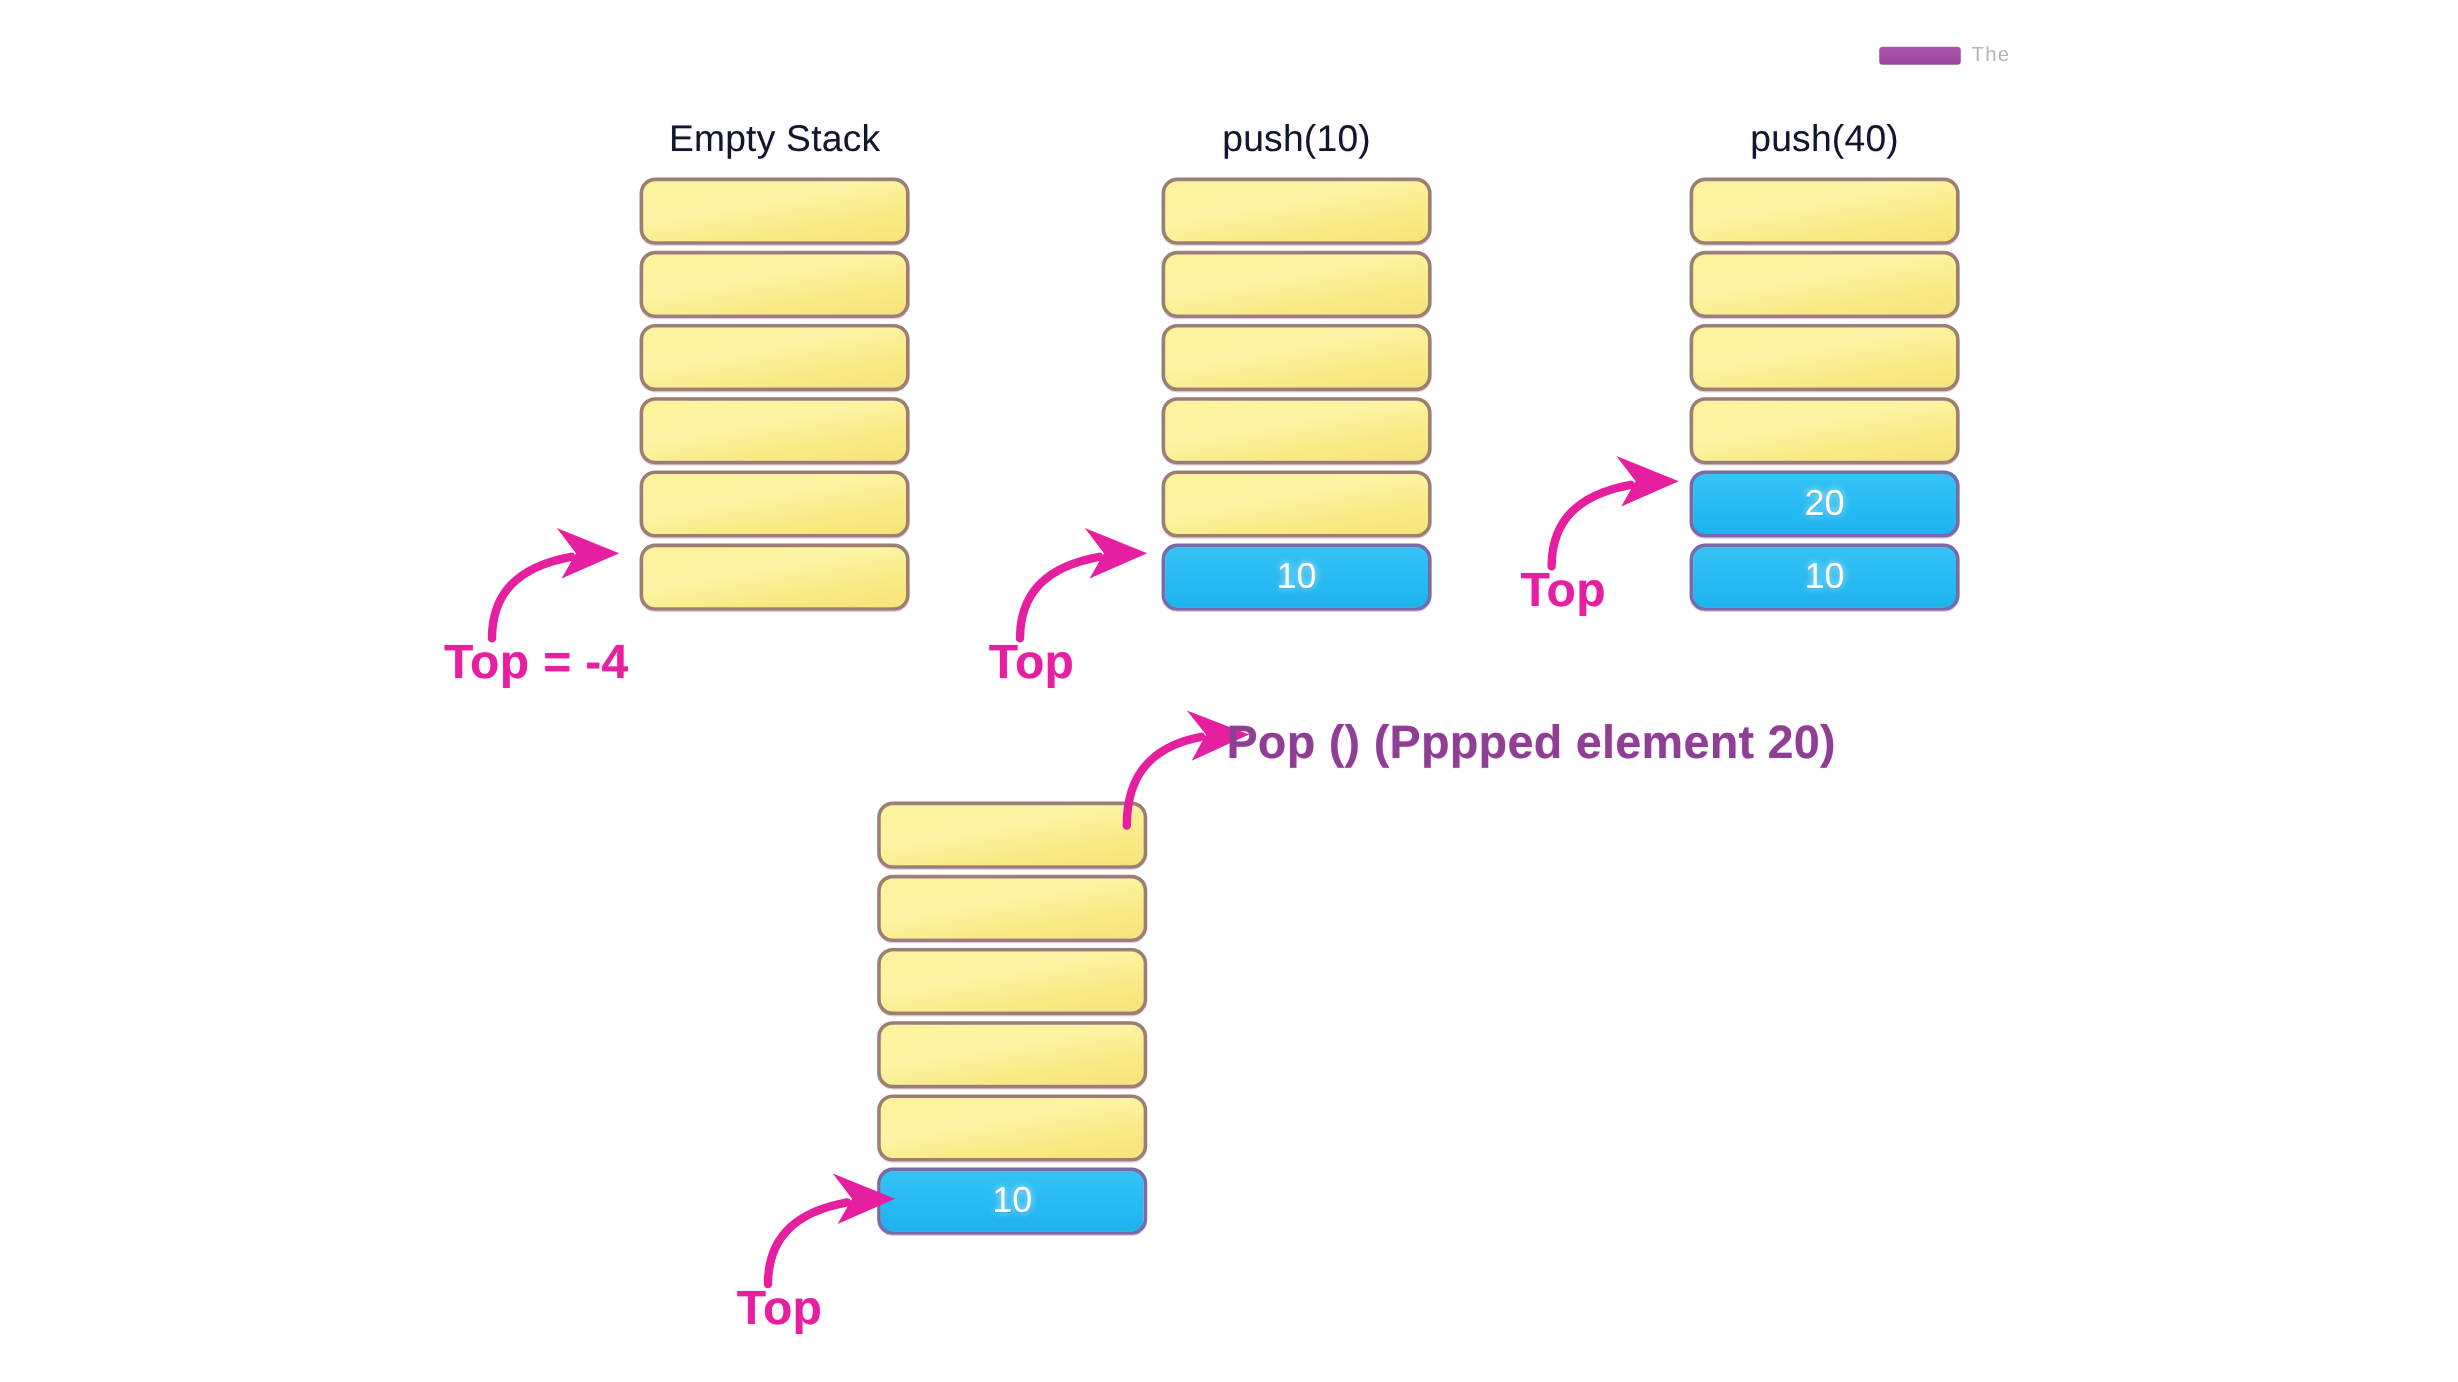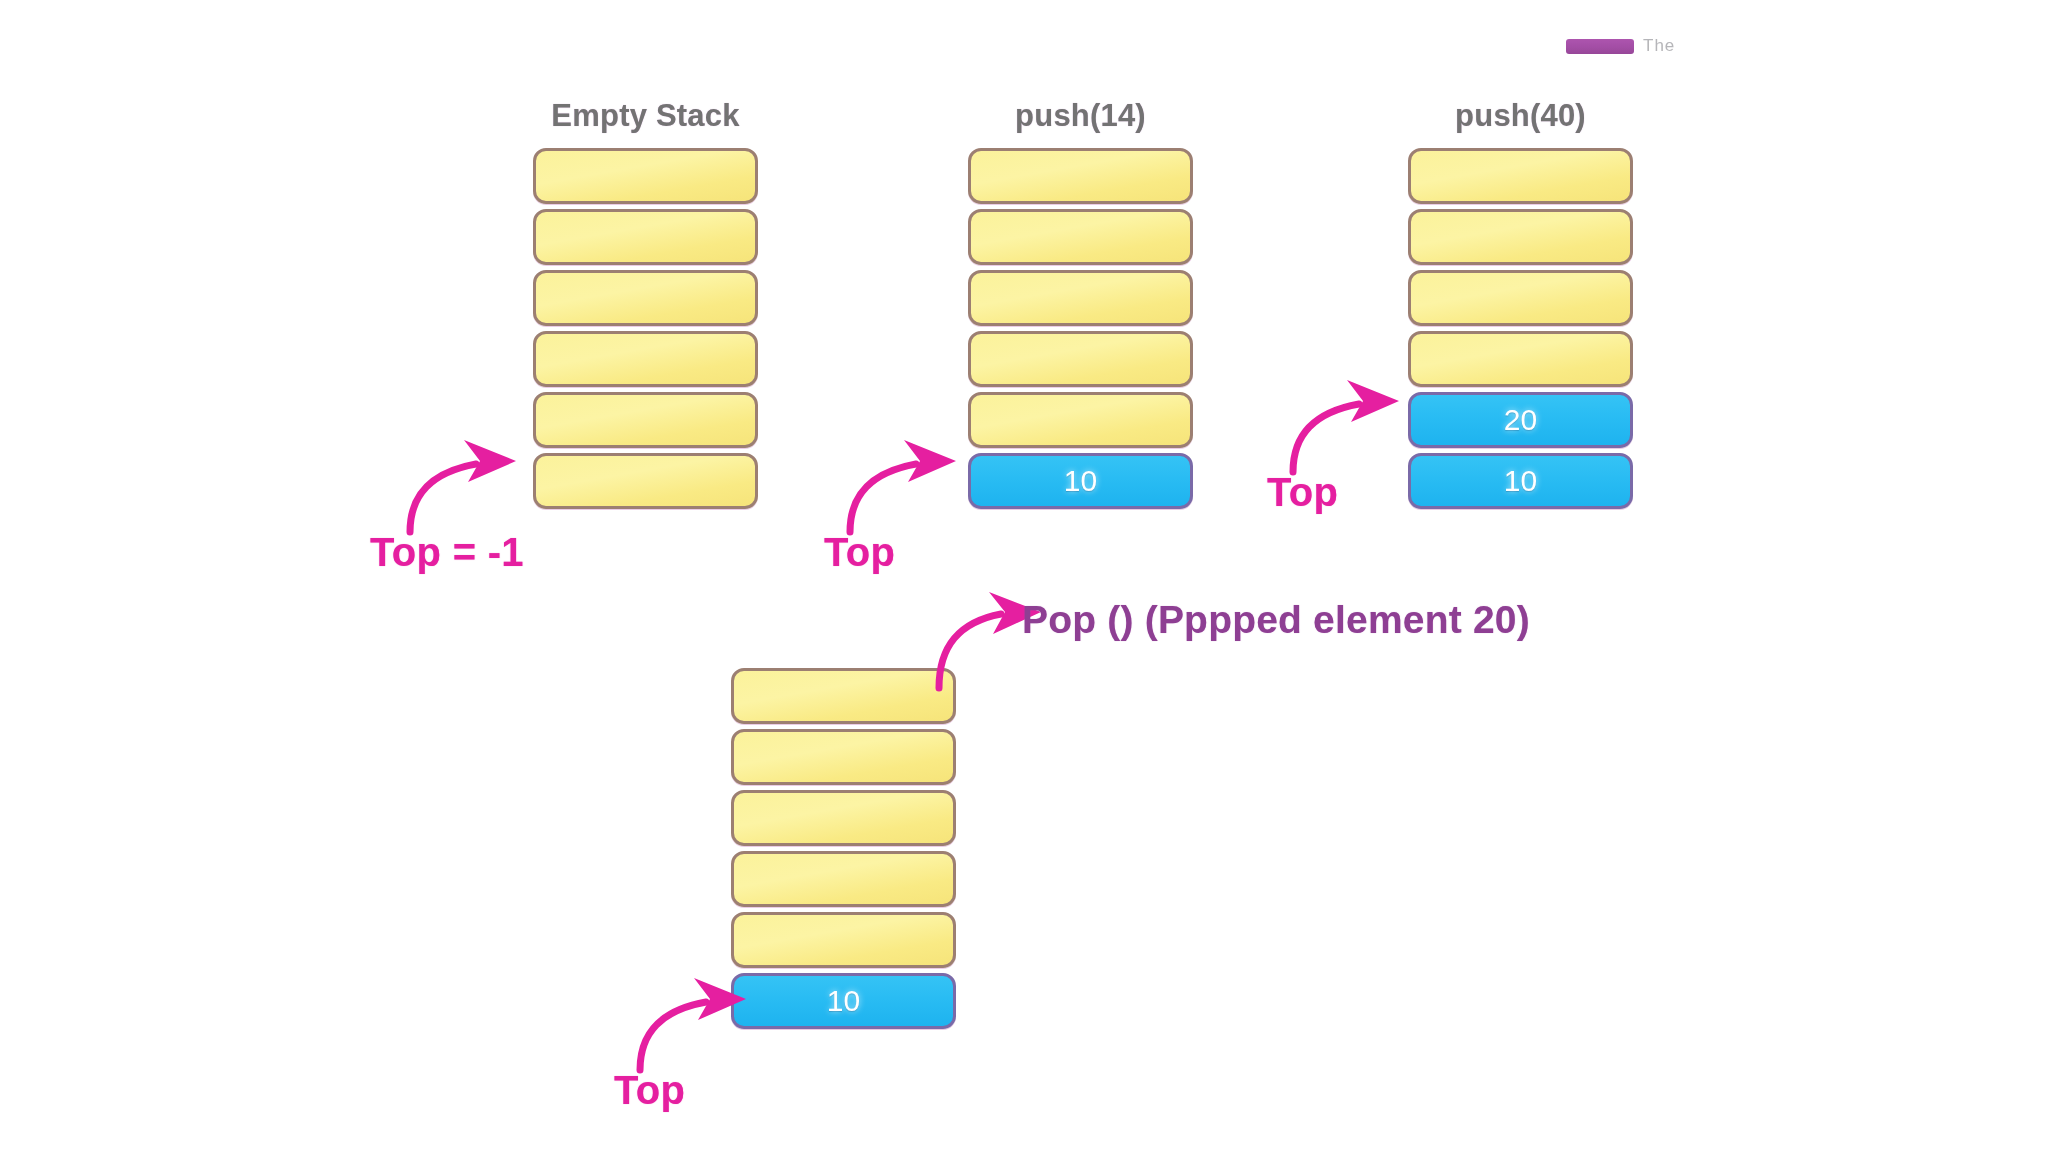--- a/index.html
+++ b/index.html
@@ -27,22 +27,22 @@
   .stack {
     position: absolute;
     width: 225px;
   }
   .stack-title {
     position: absolute;
     left: 50%;
     transform: translateX(-50%);
     white-space: nowrap;
     font-size: 31px;
-    font-weight: bold;
-    color: #737373;
+    font-weight: normal;
+    color: #0f172a;
     letter-spacing: 0.2px;
     text-shadow: 0 0 1px rgba(180,120,190,0.55);
   }
   .cells {
     position: absolute;
     left: 0;
     width: 225px;
   }
 
   .cell {
@@ -149,25 +149,25 @@
       <div class="cell empty"></div>
       <div class="cell empty"></div>
       <div class="cell empty"></div>
     </div>
   </div>
   <div class="pointer" style="left:372px; top:420px; width:190px; height:130px;">
     <svg class="arrow-svg" width="190" height="130" viewBox="0 0 190 130">
       <path d="M 38 112 C 38 74, 60 52, 104 44" stroke="#e51fa0" stroke-width="7" fill="none" stroke-linecap="round"></path>
       <path d="M 92 20 L 144 41 L 96 62 L 108 41 Z" fill="#e51fa0"></path>
     </svg>
-    <div class="pointer-label" style="left:-2px; top:110px;">Top = -1</div>
+    <div class="pointer-label" style="left:-2px; top:110px;">Top = -4</div>
   </div>
 
   <div class="stack" id="stack-1" style="left:968px; top:98px;">
-    <div class="stack-title" style="top:0;">push(14)</div>
+    <div class="stack-title" style="top:0;">push(10)</div>
     <div class="cells" style="top:50px;">
       <div class="cell empty"></div>
       <div class="cell empty"></div>
       <div class="cell empty"></div>
       <div class="cell empty"></div>
       <div class="cell empty"></div>
       <div class="cell filled">10</div>
     </div>
   </div>
   <div class="pointer" style="left:812px; top:420px; width:190px; height:130px;">

